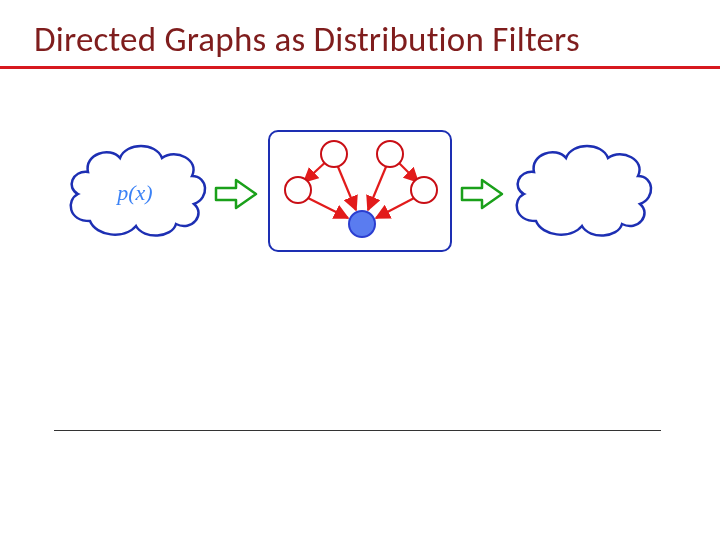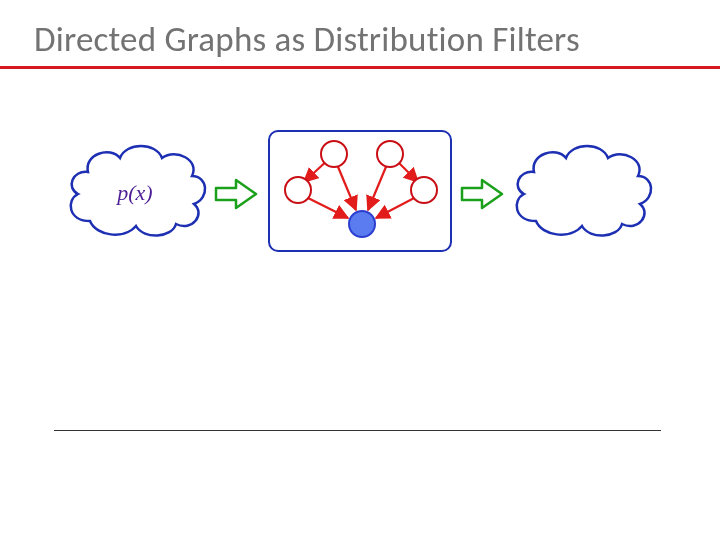--- a/index.html
+++ b/index.html
@@ -14,21 +14,21 @@
   .slide {
     width: 720px;
     height: 540px;
     position: relative;
   }
   .title {
     position: absolute;
     top: 18px;
     left: 34px;
     font-size: 35px;
-    color: #737373;
+    color: #7f1d1d;
     letter-spacing: 0.2px;
   }
   .title-underline {
     position: absolute;
     top: 66px;
     left: 0;
     width: 720px;
     height: 3px;
     background: #d7181f;
   }
@@ -60,21 +60,21 @@
   .cloud-right { left: 436px; top: 6px; }
   .cloud-label {
     position: absolute;
     top: 44px;
     left: 0;
     width: 150px;
     text-align: center;
     font-family: "Cambria Math", "Times New Roman", serif;
     font-size: 22px;
     font-style: italic;
-    color: #4c1d95;
+    color: #3b82f6;
   }
   .arrow {
     position: absolute;
     width: 44px;
     height: 32px;
     top: 48px;
   }
   .arrow svg { width: 100%; height: 100%; }
   .arrow-left { left: 144px; }
   .arrow-right { left: 390px; }

